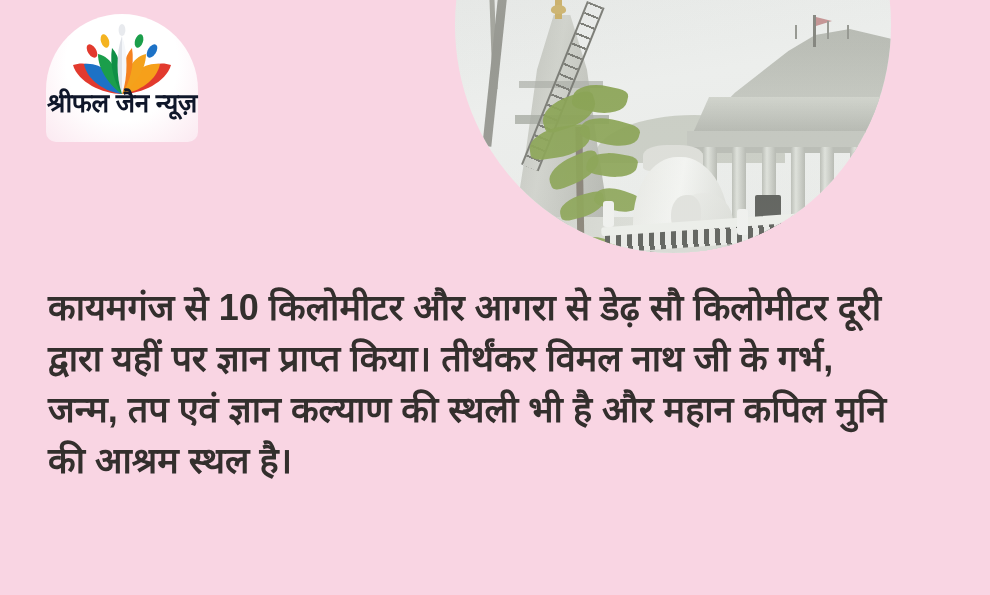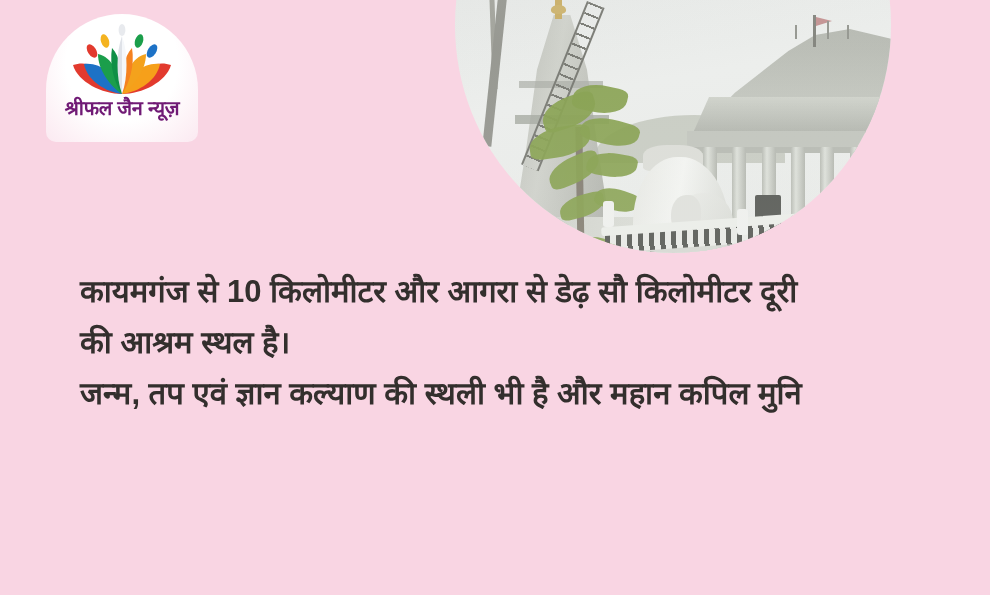--- a/index.html
+++ b/index.html
@@ -355,27 +355,27 @@
   #lotus {
     position: absolute;
     left: 16px;
     top: 10px;
     width: 120px;
     height: 74px;
   }
   #logo-text {
     position: absolute;
     left: 0;
-    top: 80px;
+    top: 70px;
     width: 152px;
     text-align: center;
     font-family: "Liberation Sans", sans-serif;
-    font-size: 20px;
+    font-size: 26px;
     font-weight: bold;
-    color: #701a75;
+    color: #0f172a;
     letter-spacing: -0.3px;
     white-space: nowrap;
   }
 
   
   #headline {
     position: absolute;
     left: 44px;
     top: 166px;
     font-family: "Liberation Sans", sans-serif;
@@ -383,28 +383,27 @@
     font-weight: bold;
     color: #6b3f99;
     line-height: 1.05;
     letter-spacing: -0.5px;
   }
 
   
   #body-copy {
     position: absolute;
     left: 48px;
-    top: 266px;
+    top: 282px;
     width: 895px;
     font-family: "Liberation Sans", sans-serif;
-    font-size: 31px;
+    font-size: 36px;
     font-weight: bold;
     color: #332f2d;
     line-height: 51px;
-    margin-left: 32px;
   }
   #body-copy .line {
     white-space: nowrap;
     display: block;
   }
   .line-justify {
     display: flex !important;
     justify-content: space-between;
   }
 </style>
@@ -511,21 +510,24 @@
       <ellipse cx="90" cy="27" rx="4.2" ry="7.5" fill="#1d72c6" transform="rotate(32 90 27)"></ellipse>
     </svg>
     <div id="logo-text">श्रीफल जैन न्यूज़</div>
   </div>
 
 
   <div id="body-copy">
     <span class="line line-justify">
       <span>कायमगंज से 10 किलोमीटर और आगरा से डेढ़ सौ किलोमीटर दूरी</span>
     </span>
-    <span class="line">
-      <span>की आश्रम स्थल है।</span>
+    <span class="line line-justify">
+      <span>द्वारा यहीं पर ज्ञान प्राप्त किया। तीर्थंकर विमल नाथ जी के गर्भ,</span>
     </span>
     <span class="line line-justify">
       <span>जन्म, तप एवं ज्ञान कल्याण की स्थली भी है और महान कपिल मुनि</span>
     </span>
+    <span class="line">
+      <span>की आश्रम स्थल है।</span>
+    </span>
   </div>
 
 </div>
 
 </body></html>

